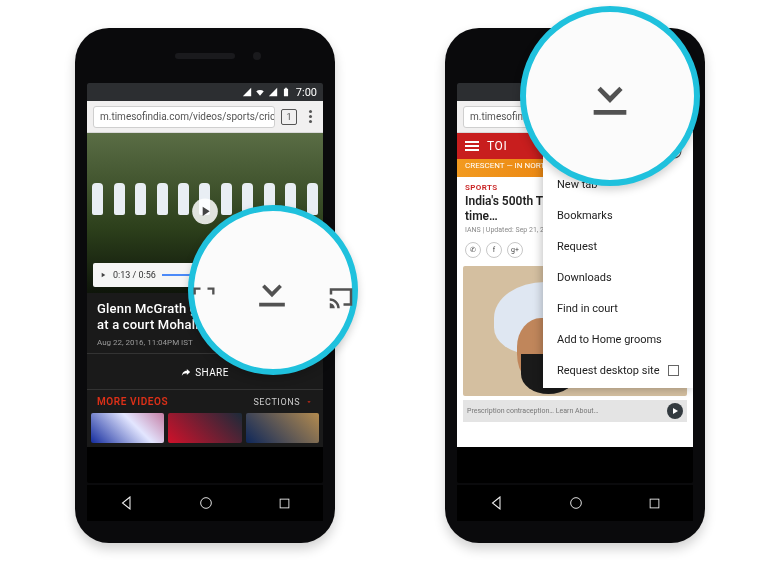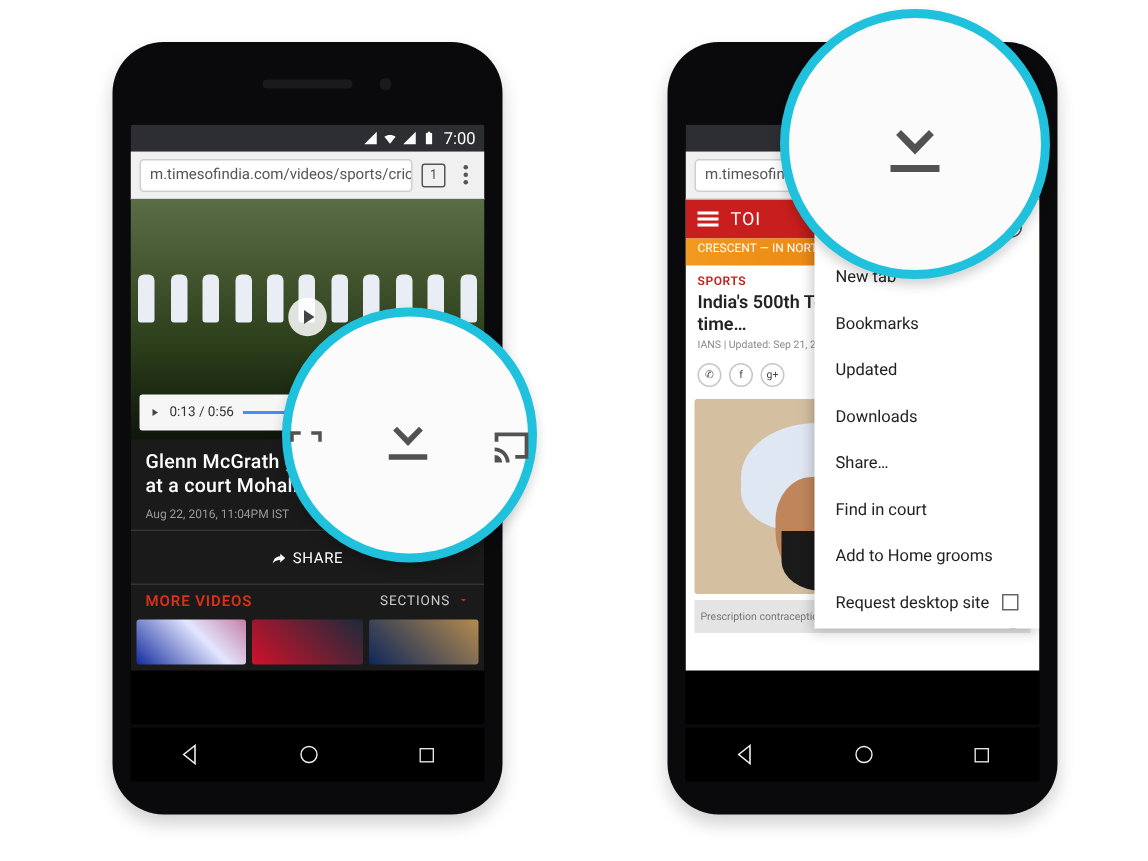--- a/index.html
+++ b/index.html
@@ -73,21 +73,21 @@
   }
   .prog { flex:1; height:2px; background:#c2c2c2; position:relative; }
   .prog::before { content:""; position:absolute; left:0; top:0; height:100%; width:24%; background:#4b8af8; }
   .prog::after { content:""; position:absolute; left:24%; top:-2px; width:6px; height:6px; background:#4b8af8; border-radius:50%; }
 
   .title-block { padding:8px 10px 4px; }
   .vtitle { font-size:13px; font-weight:500; line-height:1.25; letter-spacing:.2px; }
   .vmeta { font-size:8px; color:#9a9a9a; margin-top:4px; }
   .sharebar { text-align:center; padding:8px 0; border-top:1px solid #333; border-bottom:1px solid #333; margin-top:auto; }
   .sharebar span { font-size:10px; letter-spacing:.4px; display:inline-flex; align-items:center; gap:4px; }
-  .morevids { display:flex; justify-content:space-between; align-items:flex-start; padding:6px 10px; font-size:10px; letter-spacing:.6px; }
+  .morevids { display:flex; justify-content:space-between; align-items:flex-end; padding:6px 10px; font-size:10px; letter-spacing:.6px; }
   .morevids .mv { color:#dd3018; font-weight:600; }
   .morevids .sec { color:#ccc; font-size:9px;margin-left:31px; }
   .sec svg { fill:#d12a17; vertical-align:-1px; margin-left:2px; }
   .thumbs { display:flex; gap:4px; padding:0 4px 4px; }
   .thumb { flex:1; height:30px; border-radius:2px; }
   .t1{background:linear-gradient(45deg,#142c9e,#e3e6ff 60%,#c57fa5);}
   .t2{background:linear-gradient(45deg,#cf112a,#1b2b3a);}
   .t3{background:linear-gradient(45deg,#0e275a,#b38b4f);}
 
   
@@ -321,27 +321,24 @@
               <rect x="11" y="11" width="2" height="6" fill="#525252"></rect>
             </svg>
         </div>
         <div class="menu-item">
             <span>New tab</span>
           </div>
         <div class="menu-item">
             <span>Bookmarks</span>
           </div>
         <div class="menu-item">
-            <span>Updated</span>
+            <span>Request</span>
           </div>
         <div class="menu-item">
             <span>Downloads</span>
-          </div>
-        <div class="menu-item">
-            <span>Share…</span>
           </div>
         <div class="menu-item">
             <span>Find in court</span>
           </div>
         <div class="menu-item">
             <span>Add to Home grooms</span>
           </div>
         <div class="menu-item">
             <span>Request desktop site</span>
             <span class="menu-chk"></span>

